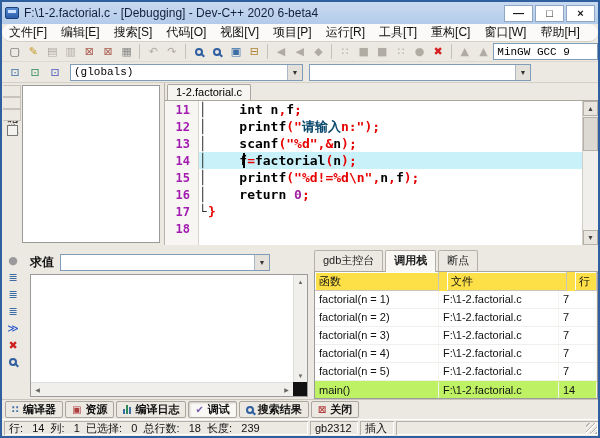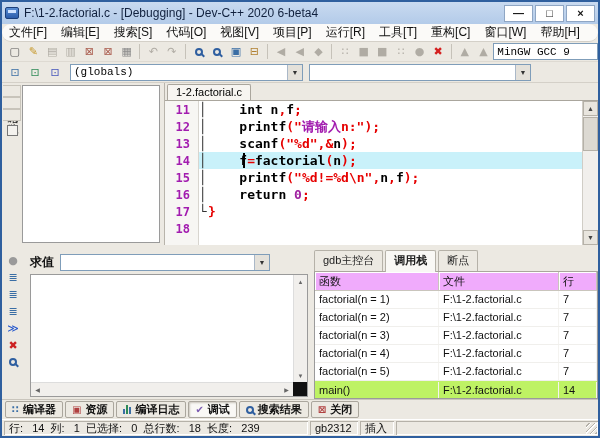--- a/index.html
+++ b/index.html
@@ -46,21 +46,21 @@
   .codecol { flex:1; font-family:"DejaVu Sans Mono","Liberation Mono",monospace; font-size:13px; font-weight:600; }
   .code-line { height:17px; display:flex; align-items:center; white-space:pre; position:relative; }
   .code-line .ln { width:34px; margin-left:-35px; text-align:right; padding-right:8px; font-size:12px; color:#a21caf; flex:0 0 auto; }
   .brace-col { width:10px; color:#333; font-weight:400; flex:0 0 auto; text-align:center; }
   .cur-line { background:#c9f1fa; }
   .caret { position:absolute; left:44px; top:1px; width:2px; height:15px; background:#000; }
   .seg-k { color:#000; font-weight:700; }
   .seg-p { color:#000; }
   .seg-s { color:#e60000; }
   .seg-t { color:#e60000; }
-  .seg-z { color:#a21caf; }
+  .seg-z { color:#0c4a6e; }
   .seg-n { color:#a020a0; }
   .vscroll { width:16px; background:#f1efec; border-left:1px solid #d0cdc6; display:flex; flex-direction:column; }
   .sbtn { height:15px; background:#e8e5de; border:1px solid #b5b1a8; display:flex; align-items:center; justify-content:center; font-size:7px; color:#444; }
   .sthumb { height:34px; background:#dcd9d2; border:1px solid #b5b1a8; margin-top:1px; }
   .sfill { flex:1; }
 
   .hsplit { height:4px; background:#ece9e2; flex:0 0 auto; }
 
   
   .bottom { height:150px; display:flex; flex:0 0 auto; background:#ece9e2; }
@@ -73,21 +73,21 @@
   .outbox { flex:1; background:#fff; border:1px solid #9a9a9a; margin:2px 0 2px 6px; position:relative; }
   .outbox .vs { position:absolute; right:0; top:0; bottom:14px; width:14px; background:#f1efec; border-left:1px solid #ddd; display:flex; flex-direction:column; justify-content:space-between; }
   .outbox .hs { position:absolute; left:0; bottom:0; right:14px; height:14px; background:#f1efec; border-top:1px solid #ddd; display:flex; justify-content:space-between; }
   .mini { width:13px; height:13px; font-size:6px; color:#666; display:flex; align-items:center; justify-content:center; }
   .corner { position:absolute; right:0; bottom:0; width:14px; height:14px; background:#111; }
   .dbg-right { flex:1; display:flex; flex-direction:column; margin-left:6px; padding-top:3px; }
   .stack-tabs { height:20px; display:flex; align-items:flex-end; border-bottom:1px solid #aaa69d; }
   .stack-tab { font-size:11px; padding:2px 8px 3px 8px; border:1px solid #b5b1a8; border-bottom:none; margin-right:2px; background:#ece9e2; border-radius:2px 2px 0 0; color:#222; }
   .stack-tab.active { background:#f9f8f5; font-weight:bold; position:relative; top:1px; padding-bottom:4px; }
   .stack-table { flex:1; background:#fff; border:1px solid #9a9a9a; border-top:none; overflow:hidden; position:relative; }
-  .st-head { display:flex; height:19px; background:#f0abfc; }
+  .st-head { display:flex; height:19px; background:#fde047;gap:8px; }
   .st-hcell { font-size:11px; color:#111; padding:2px 4px; border-right:1px solid #c9c5bc; border-bottom:1px solid #c9c5bc; box-shadow:inset 1px 1px 0 #fff; }
   .st-row { display:flex; height:18px; border-bottom:1px solid #f0efec; }
   .st-row.hl { background:#bef264;align-items:center; }
   .st-cell { font-size:11px; color:#111; padding:2px 4px; overflow:hidden; white-space:nowrap; border-right:1px solid #f4f3f0; }
   .c0 { width:124px; flex:0 0 auto; } .c1 { width:120px; flex:0 0 auto; } .c2 { flex:1; }
   .hand-cursor { position:absolute; left:56px; top:126px; z-index:5; }
 
   
   .bottom-tabbar { height:20px; background:#ece9e2; border-top:1px solid #c9c5bc; display:flex; align-items:center; padding-left:3px; gap:2px; flex:0 0 auto; }
   .btab { display:flex; align-items:center; gap:4px; font-size:11px; font-weight:bold; color:#111; border:1px solid #aaa69d; background:#ece9e2; height:17px; padding:0 6px; border-radius:2px; }

